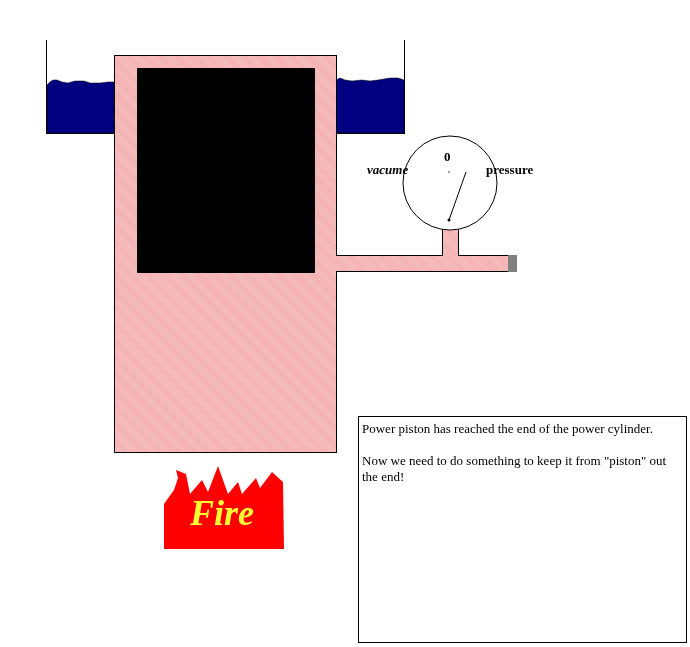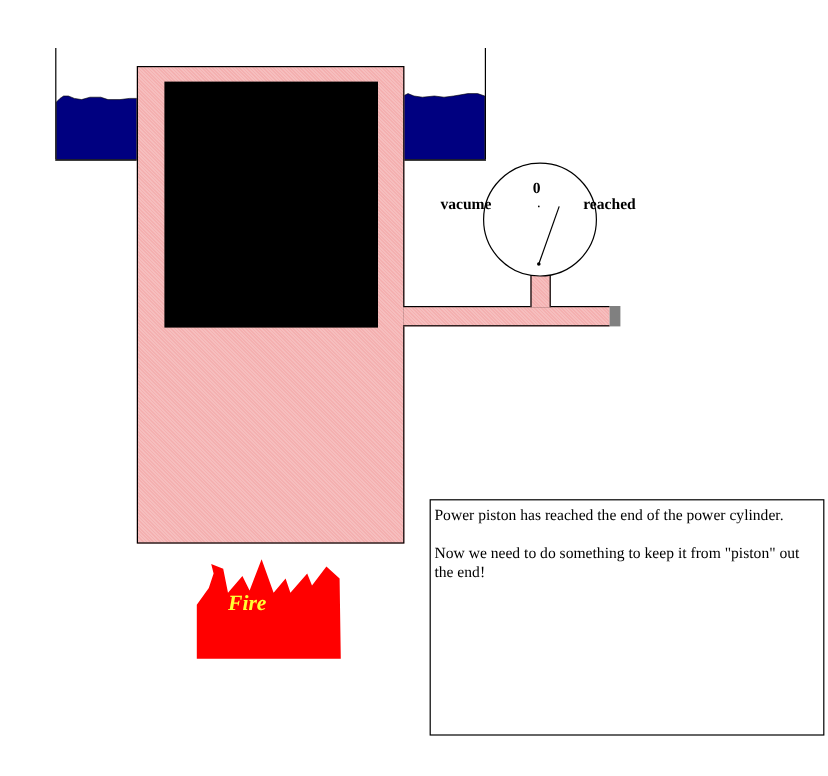--- a/index.html
+++ b/index.html
@@ -5,26 +5,26 @@
   html, body { margin:0; padding:0; background:#ffffff; }
   body { width:690px; height:647px; position:relative; overflow:hidden; font-family:"Liberation Serif", serif; }
   .abs { position:absolute; }
   .pink {
     background-color:#f4b0b0;
     background-image: repeating-linear-gradient(45deg, rgba(255,255,255,0.18) 0 1px, transparent 1px 2px);
   }
   #diagram { position:absolute; left:0; top:0; width:690px; height:647px; }
   .gauge-label { position:absolute; font-weight:bold; font-size:13px; color:#000; font-family:"Liberation Serif", serif; }
   #textbox {
-    position:absolute; left:358px; top:416px; width:329px; height:197px;
+    position:absolute; left:358px; top:416px; width:329px; height:227px;
     border:1px solid #000; background:#fff; font-size:13px; line-height:16px; padding:4px 3px; box-sizing:border-box;
     font-family:"Liberation Serif", serif; color:#000;
   }
   #textbox p { margin:0 0 16px 0; }
-  #fire-label { position:absolute; left:190px; top:492px; font-size:18px; font-weight:bold; font-style:italic; color:#ffff33; font-family:"Liberation Serif", serif; }
+  #fire-label { position:absolute; left:190px; top:492px; font-size:36px; font-weight:bold; font-style:italic; color:#ffff33; font-family:"Liberation Serif", serif; }
 </style>
 </head>
 <body>
 
 <div id="diagram">
 
   <svg class="abs" style="left:0;top:0" width="690" height="647">
 
     <line x1="46.5" y1="40" x2="46.5" y2="133" stroke="#000" stroke-width="1"></line>
     <line x1="404.5" y1="40" x2="404.5" y2="133" stroke="#000" stroke-width="1"></line>
@@ -45,22 +45,22 @@
 
   <div class="abs pink" style="left:442px;top:228px;width:15px;height:28px;border-left:1px solid #000;border-right:1px solid #000;"></div>
 
   <svg class="abs" style="left:400px;top:135px" width="100" height="100">
     <circle cx="50" cy="48" r="47" fill="#fff" stroke="#000" stroke-width="1"></circle>
     <line x1="49" y1="85" x2="66" y2="37" stroke="#000" stroke-width="1"></line>
     <circle cx="49" cy="85" r="1.5" fill="#000"></circle>
     <circle cx="49" cy="37" r="0.7" fill="#000"></circle>
   </svg>
   <span class="gauge-label" style="left:444px;top:149px;">0</span>
-  <span class="gauge-label" style="left:367px;top:162px;">vacume</span>
-  <span class="gauge-label" style="left:486px;top:162px;">reached</span>
+  <span class="gauge-label" style="left:367px;top:162px;font-style:italic;">vacume</span>
+  <span class="gauge-label" style="left:486px;top:162px;">pressure</span>
 
   <svg class="abs" style="left:160px;top:462px" width="130" height="92">
     <path d="M4,87 L4,42 L14,28 L18,16 L16,8 L26,12 L30,32 L42,18 L48,30 L58,4 L68,32 L78,20 L82,32 L96,16 L100,26 L112,10 L123,20 L124,87 Z" fill="#ff0000"></path>
   </svg>
   <span id="fire-label">Fire</span>
 </div>
 
 <div id="textbox">
   <p>Power piston has reached the end of the power cylinder.</p>
   <p>Now we need to do something to keep it from "piston" out the end!</p>

